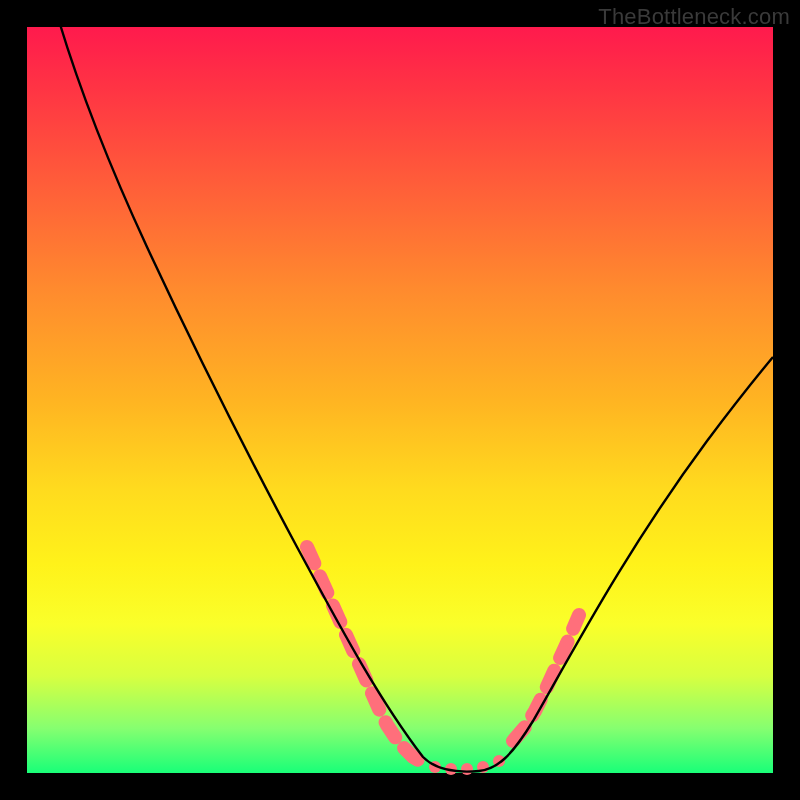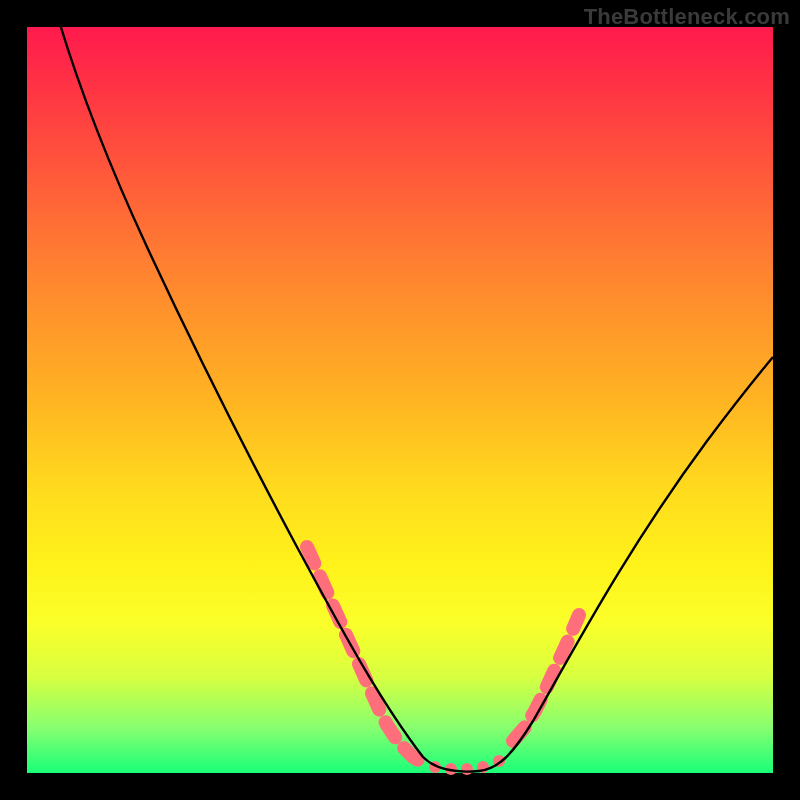--- a/index.html
+++ b/index.html
@@ -35,21 +35,21 @@
       #d8ff40 87%,
       #86ff70 94%,
       #19ff78 100%);
   }
   .watermark {
     position: absolute;
     top: 4px;
     right: 10px;
     color: #3a3a3a;
     font-size: 22px;
-    font-weight: 700;
+    font-weight: 400;
     letter-spacing: 0.2px;
   }
   svg.curve {
     position: absolute;
     left: 0;
     top: 0;
     width: 746px;
     height: 746px;
     overflow: visible;
   }

